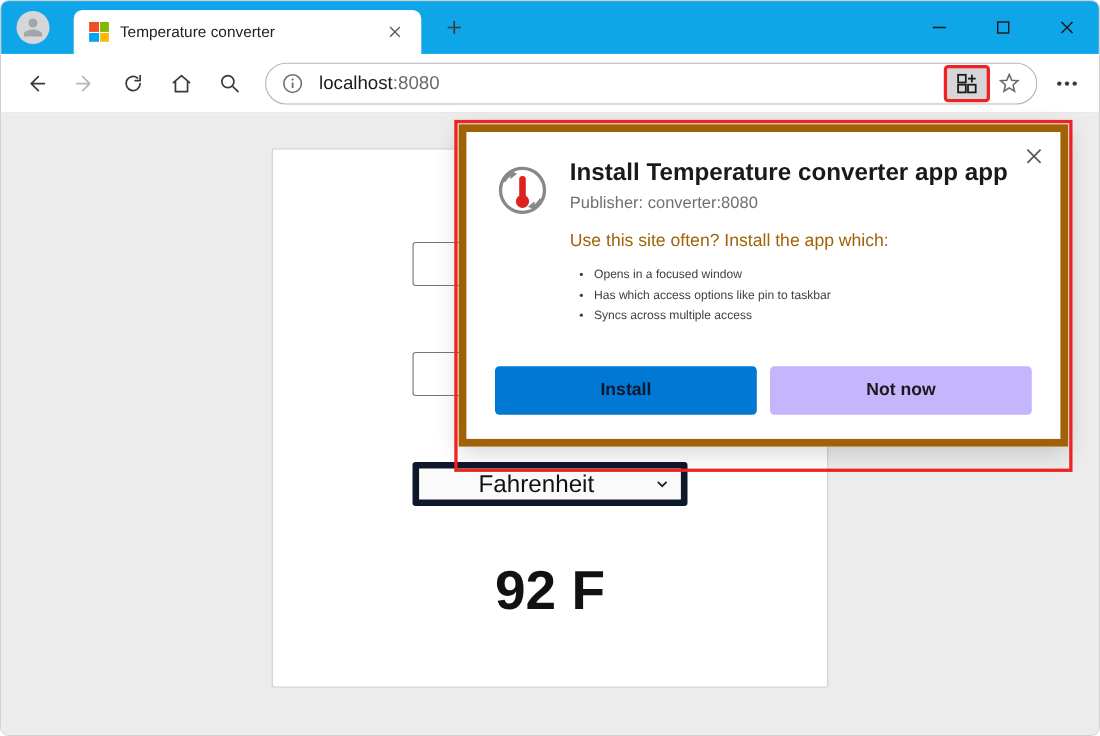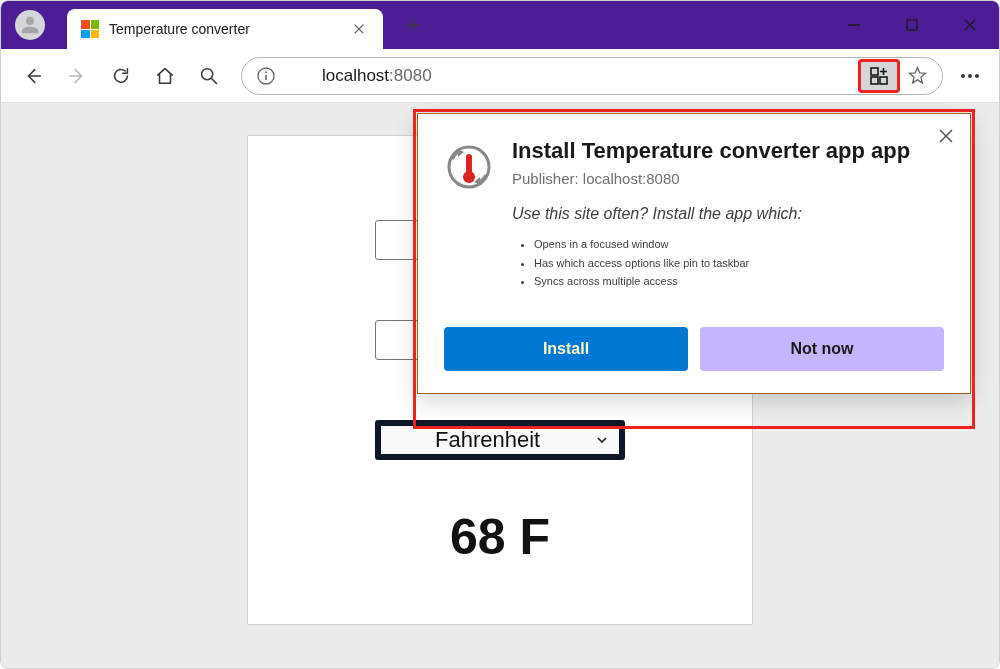--- a/index.html
+++ b/index.html
@@ -11,21 +11,21 @@
       overflow: hidden;
       position: relative;
       border: 1px solid #d0d0d0;
       border-radius: 8px;
     }
     
     .titlebar {
       display: flex;
       align-items: center;
       height: 48px;
-      background: #4c1d95;
+      background: #0ea5e9;
       position: relative;
     }
     .profile-circle {
       width: 30px; height: 30px;
       background: #d5d6d9;
       border-radius: 50%;
       margin-left: 14px;
       display: flex; align-items: center; justify-content: center;
     }
     .profile-circle svg { width: 22px; height: 22px; fill: #a4a5a8; }
@@ -76,21 +76,21 @@
       height: 38px;
       border: 1px solid #b5b5b5;
       border-radius: 19px;
       margin: 0 8px 0 10px;
       display: flex;
       align-items: center;
       padding: 0 6px 0 14px;
       position: relative;
     }
     .omnibox .info { width: 20px; height: 20px; margin-right: 14px; }
-    .omnibox .url { font-size: 17px; color: #6b6b6b; margin-left: 32px; }
+    .omnibox .url { font-size: 17px; color: #6b6b6b; }
     .omnibox .url .host { color: #1a1a1a; }
     .install-btn {
       width: 38px; height: 30px;
       border-radius: 16px;
       background: #d6d6d8;
       display: flex; align-items: center; justify-content: center;
       margin-left: auto;
     }
     .install-btn svg { width: 20px; height: 20px; stroke: #1a1a1a; stroke-width: 1.6; fill: none;}
     .star { width: 38px; display:flex; align-items:center; justify-content:center;}
@@ -131,46 +131,46 @@
     }
     .result {
       font-size: 50px; font-weight: 700; text-align: center; margin-top: 48px; color:#111;
     }
     
     .popup {
       position: absolute;
       left: 416px; top: 112px;
       width: 554px;
       background: #fff;
-      border: 1px solid #a16207;
+      border: 7px solid #a16207;
       box-shadow: 0 6px 22px rgba(0,0,0,0.18);
       padding: 24px 26px 22px 26px;
       z-index: 10;
     }
     .popup .closex {
       position:absolute; right:14px; top:12px; width:20px; height:20px;
       display:flex;align-items:center;justify-content:center;
     }
     .popup-head { display:flex; }
     .pop-icon {
       width: 50px; height:50px; flex-shrink:0;
       display:flex;align-items:center;justify-content:center;
       margin-right: 18px; margin-top:4px;
     }
     .pop-title { font-size: 22px; font-weight: 600; color:#1a1a1a; margin-bottom: 6px;}
     .pop-pub { font-size: 15px; color:#707070; margin-bottom: 18px;}
-    .pop-sub { font-size: 16px; color:#404040; margin-bottom: 12px; font-style: italic;}
+    .pop-sub { font-size: 16px; color:#a16207; margin-bottom: 12px;}
     .pop-list { list-style: disc; padding-left: 22px; font-size:11px; color:#404040; line-height: 1.7;}
     .pop-actions { display:flex; gap:12px; margin-top:36px;}
     .btn-pri, .btn-sec {
       flex:1; height:44px; border-radius:4px;
       display:flex;align-items:center;justify-content:center;
       font-size:16px;
     }
-    .btn-pri { background:#0078d4; color:#fef9c3; font-weight:600;}
+    .btn-pri { background:#0078d4; color:#0f172a; font-weight:600;}
     .btn-sec { background:#c4b5fd; color:#1a1a1a; font-weight:600;}
     .popup-outline {
       position:absolute;
       left: 412px; top: 108px;
       width: 562px; height: 320px;
       border: 3px solid #e22;
       pointer-events: none;
       z-index: 11;
     }
   </style>
@@ -282,21 +282,21 @@
 <div class="content">
   <div class="card">
     <div class="input-empty" style="margin-top:56px;"></div>
     <div class="input-empty"></div>
     <div class="select">
       <span>Fahrenheit</span>
       <svg class="chev" width="14" height="14" viewBox="0 0 14 14">
           <path d="M3 5 L7 9 L11 5" stroke="#222" stroke-width="1.6" fill="none"></path>
         </svg>
     </div>
-    <div class="result">68 F</div>
+    <div class="result">92 F</div>
   </div>
 </div>
 
 <div class="popup">
   <div class="closex">
     <svg viewBox="0 0 16 16" width="16" height="16">
         <path d="M2 2 L14 14 M14 2 L2 14" stroke="#555" stroke-width="1.5"></path>
       </svg>
   </div>
   <div class="popup-head">
@@ -306,21 +306,21 @@
         <path d="M8 17 A20 20 0 0 1 16 9" fill="none" stroke="#888" stroke-width="3"></path>
         <polygon points="14,7 20,10 14,15" fill="#888"></polygon>
         <path d="M42 33 A20 20 0 0 1 34 41" fill="none" stroke="#888" stroke-width="3"></path>
         <polygon points="36,43 30,40 36,35" fill="#888"></polygon>
         <rect x="22" y="12" width="6" height="20" rx="3" fill="#d22"></rect>
         <circle cx="25" cy="35" r="6" fill="#d22"></circle>
       </svg>
     </div>
     <div style="flex:1">
       <div class="pop-title">Install Temperature converter app app</div>
-      <div class="pop-pub">Publisher: localhost:8080</div>
+      <div class="pop-pub">Publisher: converter:8080</div>
       <div class="pop-sub">Use this site often? Install the app which:</div>
       <ul class="pop-list">
         <li>Opens in a focused window</li>
         <li>Has which access options like pin to taskbar</li>
         <li>Syncs across multiple access</li>
       </ul>
     </div>
   </div>
   <div class="pop-actions">
     <div class="btn-pri">

